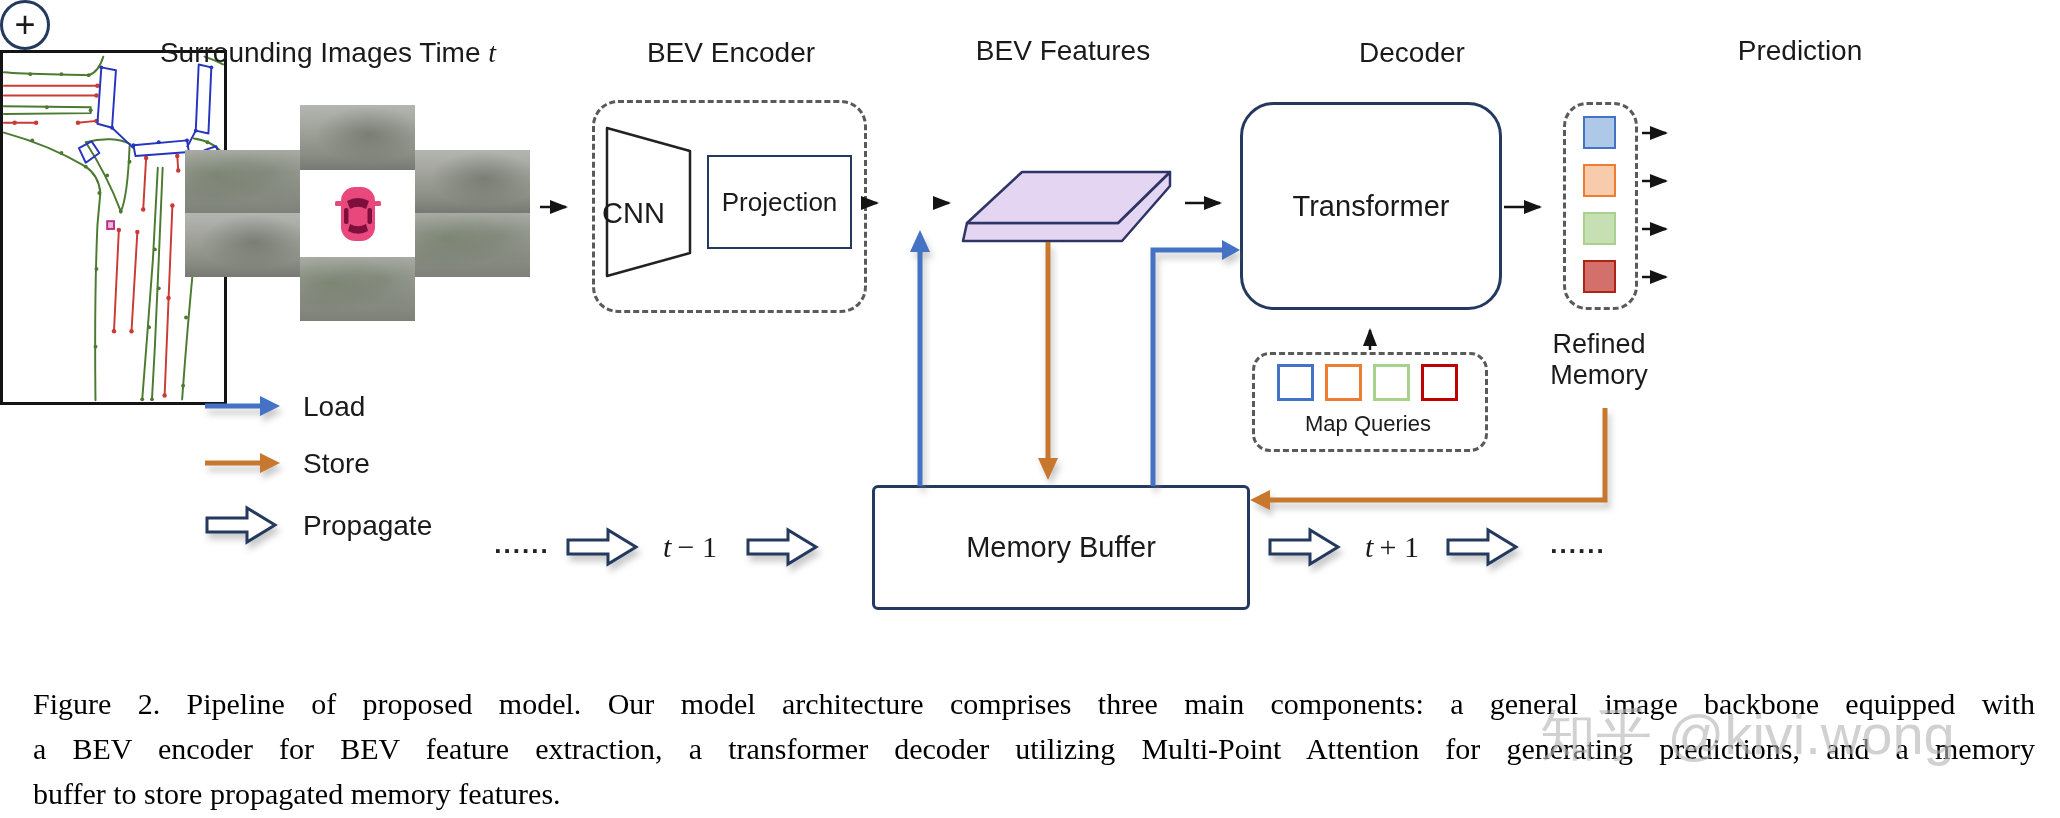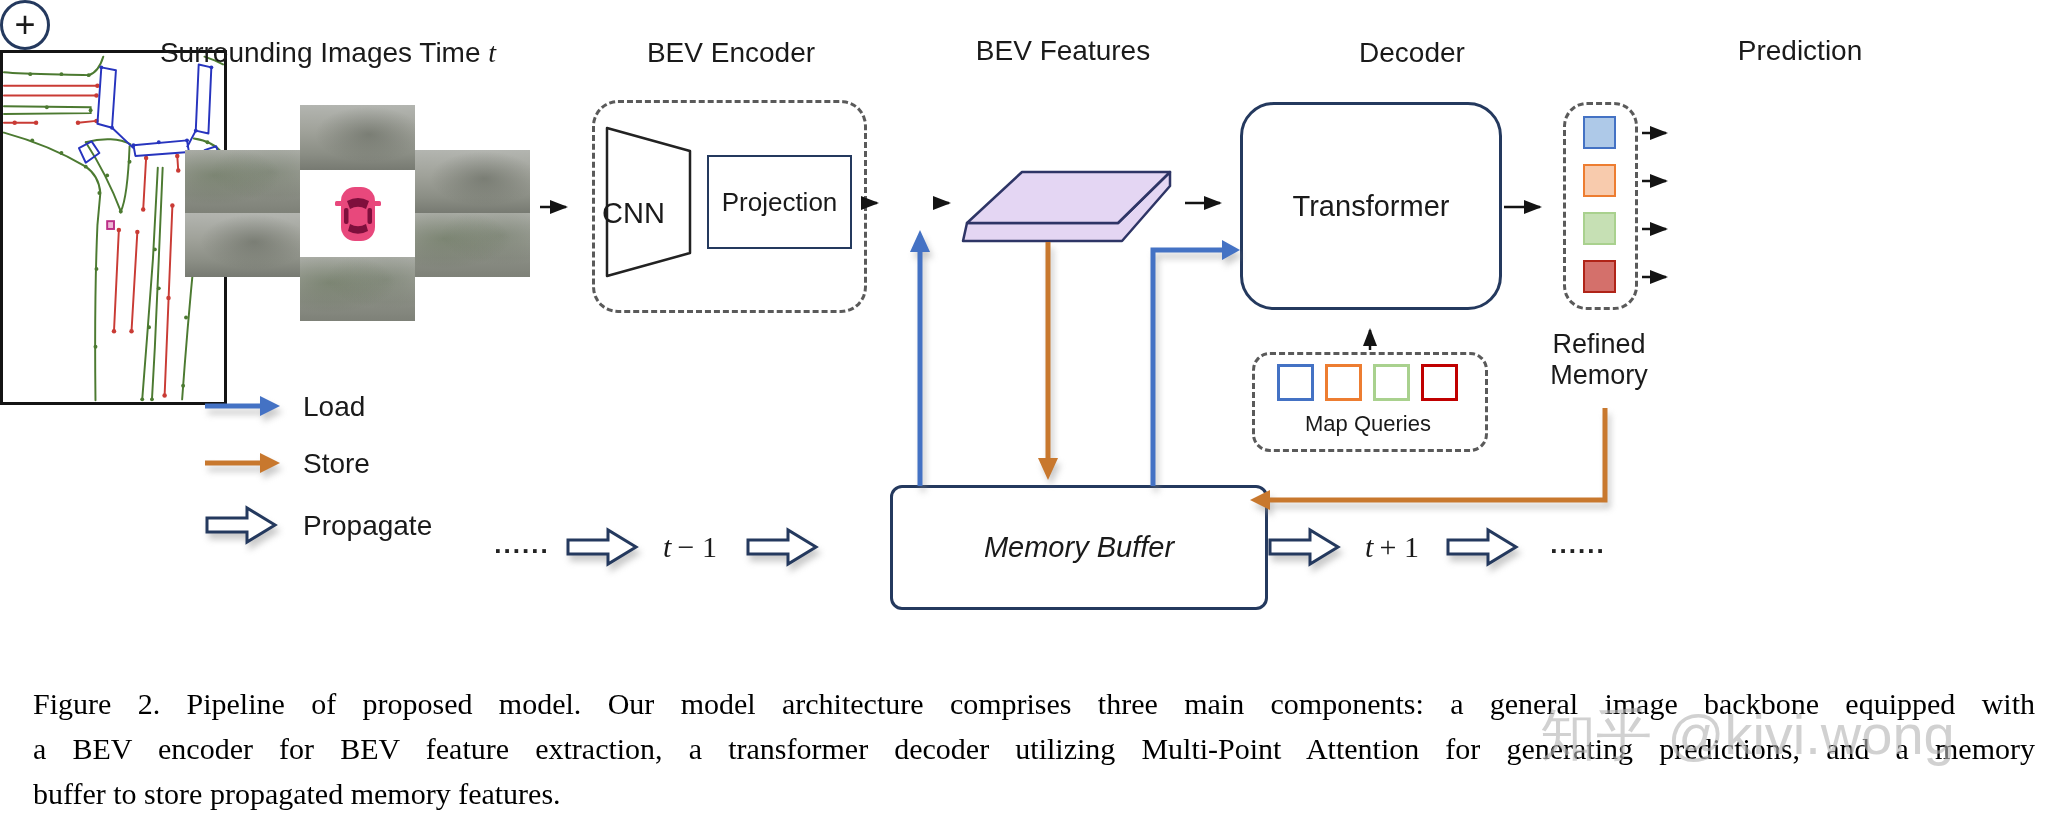--- a/index.html
+++ b/index.html
@@ -20,21 +20,21 @@
   .sec-label{position:absolute;font-size:28px;white-space:nowrap;transform:translateX(-50%);}
   .mvar{font-family:"Liberation Serif", serif;font-style:italic;}
   .mop{margin-left:6px;font-family:"Liberation Serif", serif;}
   
   .dashedbox{position:absolute;border:3px dashed #5a5a5a;background:transparent;z-index:1;}
   .solidbox{position:absolute;border:3px solid #24395E;background:#fff;display:flex;
             align-items:center;justify-content:center;z-index:1;}
   #bev-encoder-box{left:592px;top:100px;width:269px;height:207px;border-radius:26px;}
   #projection-box{left:707px;top:155px;width:141px;height:90px;border-width:2.5px;font-size:26px;}
   #transformer-box{left:1240px;top:102px;width:256px;height:202px;border-radius:34px;font-size:29px;}
-  #memory-box{left:890px;top:485px;width:372px;height:119px;border-radius:12px;font-size:29px;font-style:italic;}
+  #memory-box{left:872px;top:485px;width:372px;height:119px;border-radius:6px;font-size:29px;}
   #mapq-box{left:1252px;top:352px;width:230px;height:94px;border-radius:18px;}
   #refq-box{left:1563px;top:102px;width:69px;height:202px;border-radius:24px;}
   #pred-box{left:1688px;top:98px;width:221px;height:349px;border:3px solid #141414;background:#fff;z-index:1;}
   #cnn-label{left:602px;top:187px;width:92px;text-align:left;font-size:29px;z-index:3;margin-top:10px;}
   #plus-circle{left:895px;top:178px;width:44px;height:44px;border:3px solid #24395E;border-radius:50%;
                background:#fff;display:flex;align-items:center;justify-content:center;
                font-size:36px;font-weight:300;z-index:3;line-height:1;}
   
   .mq{position:absolute;width:31px;height:31px;border:3px solid;background:#fff;top:364px;z-index:2;}
   .rq{position:absolute;width:29px;height:29px;border:2.5px solid;left:1583px;z-index:2;}

